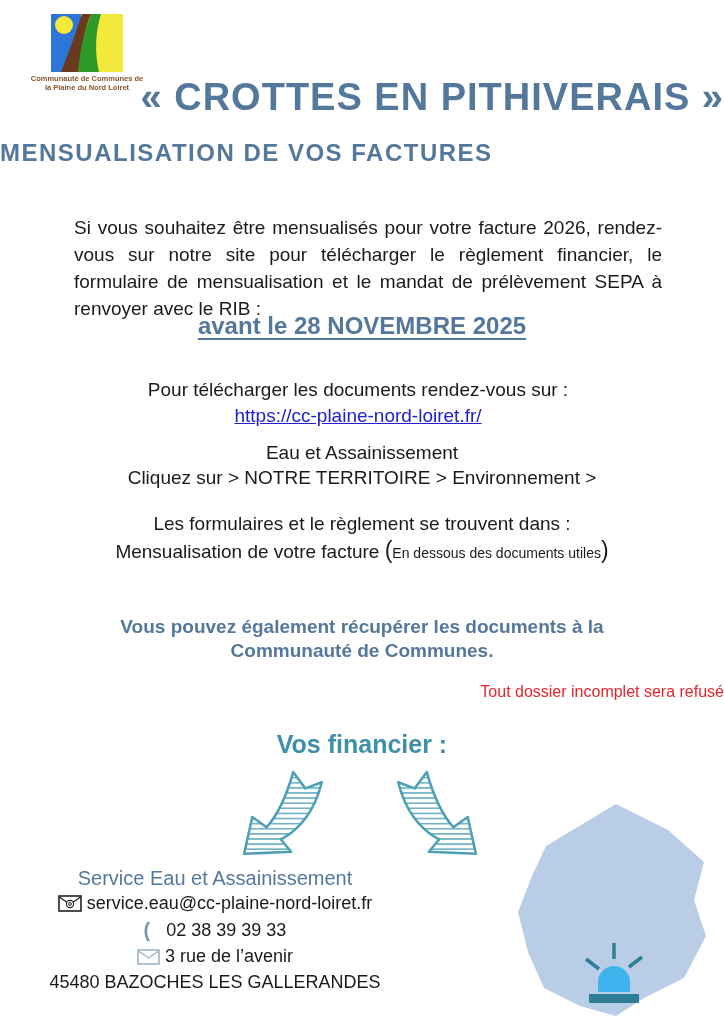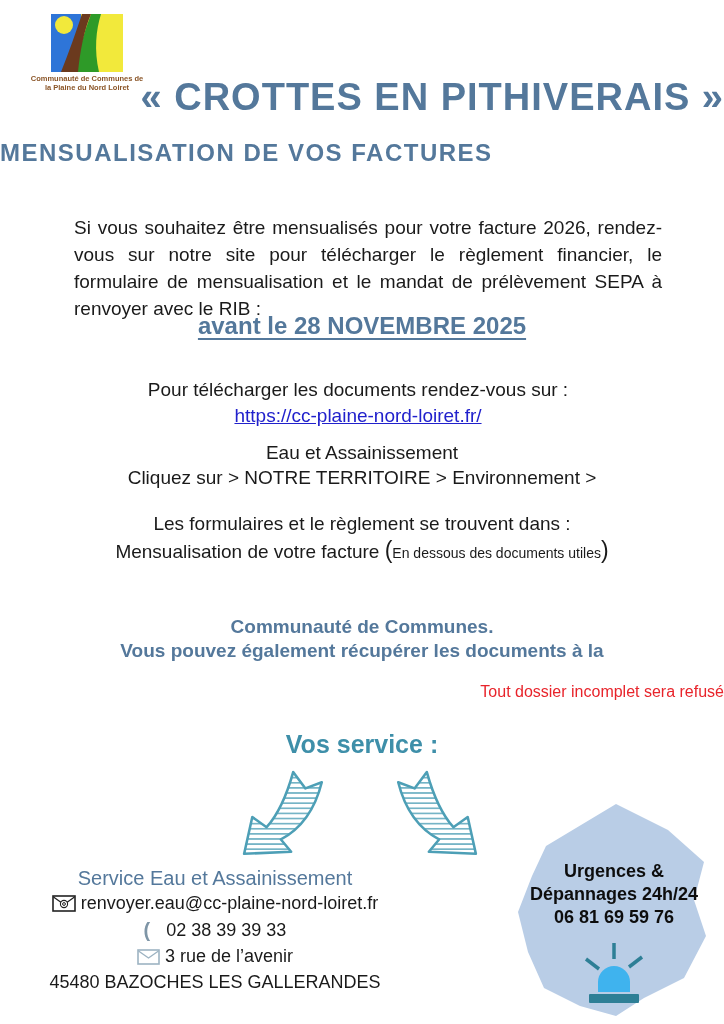--- a/index.html
+++ b/index.html
@@ -86,27 +86,27 @@
     <div>Eau et Assainissement</div>
     <div>Cliquez sur &gt; NOTRE TERRITOIRE &gt; Environnement &gt;</div>
   </div>
 
   <div class="forms">
     <div>Les formulaires et le règlement se trouvent dans :</div>
     <div><span>Mensualisation de votre facture </span><span class="paren">(</span><span class="small">En dessous des documents utiles</span><span class="paren">)</span></div>
   </div>
 
   <div class="pickup">
+    <div>Vous pouvez également récupérer les documents à la</div>
     <div>Communauté de Communes.</div>
-    <div>Vous pouvez également récupérer les documents à la</div>
   </div>
 
   <div class="warning">Tout dossier incomplet sera refusé</div>
 
-  <div class="contacts-heading">Vos service :</div>
+  <div class="contacts-heading">Vos financier :</div>
 
   <svg class="arrow arrow-left" width="94" height="94" viewBox="0 0 88 92">
     <defs>
       <pattern id="hatchA" patternUnits="userSpaceOnUse" width="6" height="5">
         <path d="M0 2.5 H6" style="stroke:var(--arrow)" stroke-width="1.3"></path>
       </pattern>
     </defs>
     <g transform="translate(88,0) scale(-1,1)">
       <path d="M8 12 L24 18 L36 2 Q46 38 62 56 L76 46 L84 82 L38 80 L48 68 Q18 52 8 12 Z" fill="url(#hatchA)" style="stroke:var(--arrow)" stroke-width="2.5" stroke-linejoin="round"></path>
     </g>
@@ -121,43 +121,38 @@
   </svg>
 
   <div class="contact">
     <div class="service">Service Eau et Assainissement</div>
     <div class="row">
       <svg width="24" height="17" viewBox="0 0 24 17">
         <rect x="1" y="1" width="22" height="15" fill="#ffffff" stroke="#222222" stroke-width="1.6"></rect>
         <path d="M1.5 2 L12 9.5 L22.5 2" fill="none" stroke="#222222" stroke-width="1.3"></path>
         <circle cx="12" cy="9" r="3.6" fill="#ffffff" stroke="#222222" stroke-width="1.1"></circle>
         <circle cx="12" cy="9" r="1.4" fill="none" stroke="#222222" stroke-width="1"></circle>
-      </svg><span>renvoyer.eau@cc-plaine-nord-loiret.fr</span>
+      </svg><span>service.eau@cc-plaine-nord-loiret.fr</span>
     </div>
     <div class="row">
       <span class="phone-glyph">(</span><span>02 38 39 39 33</span>
     </div>
     <div class="row">
       <svg width="23" height="16" viewBox="0 0 23 16">
         <rect x="1" y="1" width="21" height="14" fill="none" style="stroke:var(--envelope-gray)" stroke-width="1.6"></rect>
         <path d="M1.5 2 L11.5 9 L21.5 2" fill="none" style="stroke:var(--envelope-gray)" stroke-width="1.4"></path>
       </svg><span>3 rue de l’avenir</span>
     </div>
     <div class="row">45480 BAZOCHES LES GALLERANDES</div>
   </div>
 
   <div class="badge">
     <svg class="blob" width="196" height="218" viewBox="0 0 196 218">
       <polygon points="100,2 152,28 188,60 178,98 190,134 168,176 128,196 100,214 64,204 28,186 12,150 2,110 16,74 30,44" style="fill:var(--badge-bg)"></polygon>
     </svg>
-    <div class="badge-text">
-      <div>Urgences &amp;</div>
-      <div>Dépannages 24h/24</div>
-      <div>06 81 69 59 76</div>
-    </div>
     <svg class="siren" width="84" height="66" viewBox="0 0 84 66">
       <line x1="42" y1="3" x2="42" y2="19" style="stroke:var(--siren-teal)" stroke-width="3.5"></line>
       <line x1="14" y1="19" x2="27" y2="29" style="stroke:var(--siren-teal)" stroke-width="3.5"></line>
       <line x1="70" y1="17" x2="57" y2="27" style="stroke:var(--siren-teal)" stroke-width="3.5"></line>
       <path d="M26 52 L26 42 A16 16 0 0 1 58 42 L58 52 Z" style="fill:var(--siren-blue)"></path>
       <rect x="17" y="54" width="50" height="9" rx="1" style="fill:var(--siren-teal)"></rect>
     </svg>
   </div>
 
 </div>

